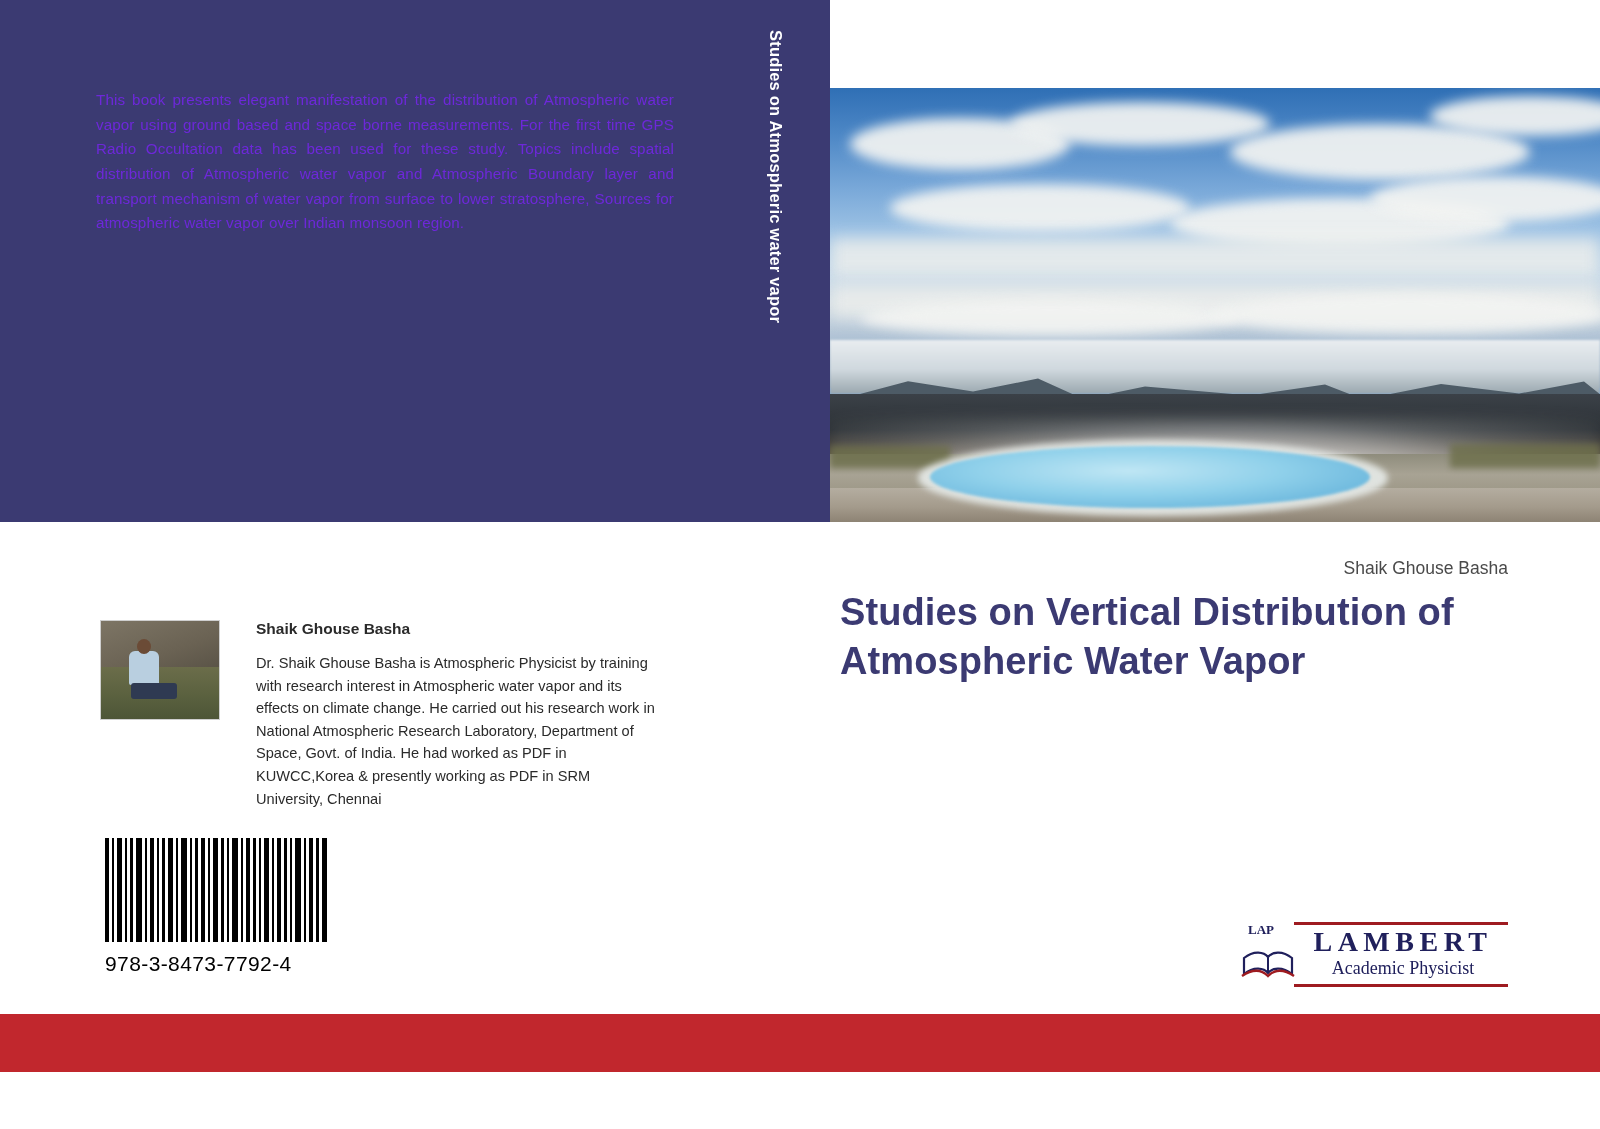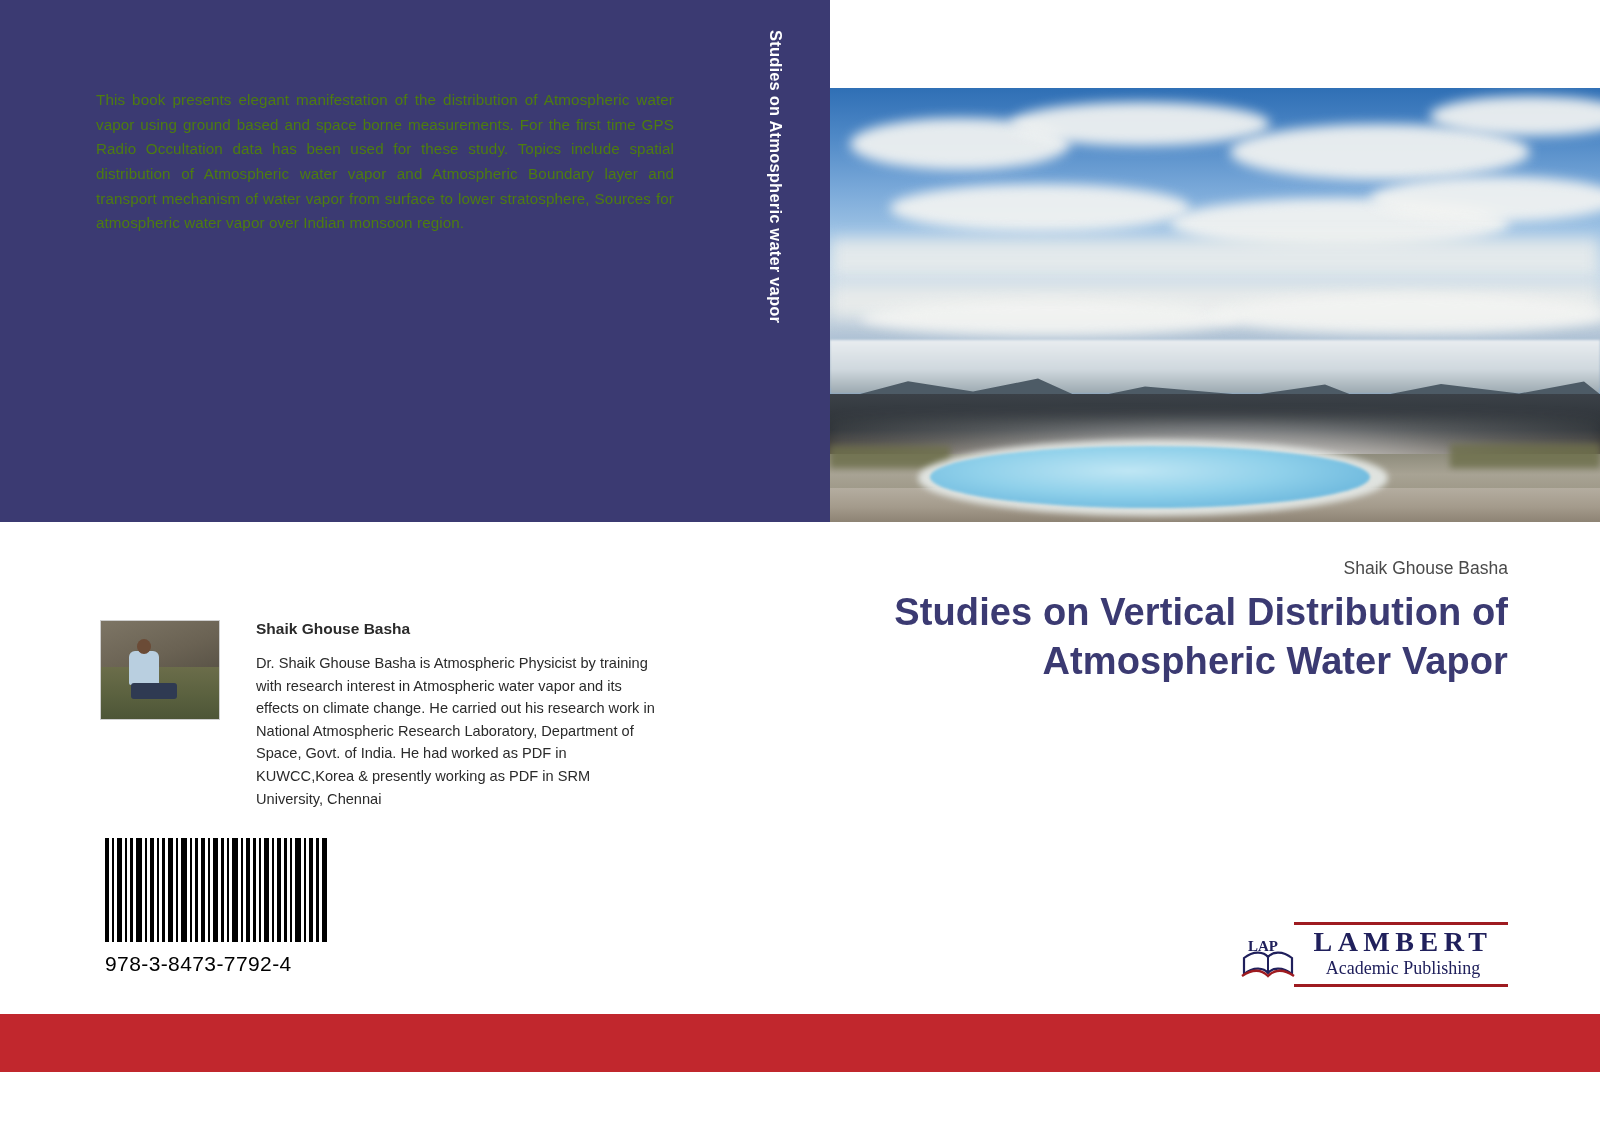--- a/index.html
+++ b/index.html
@@ -46,21 +46,21 @@
     height: 88px;
     background: #ffffff;
   }
 
   
   .blurb {
     position: absolute;
     left: 96px;
     top: 88px;
     width: 578px;
-    color: #4d7c0f;
+    color: #6d28d9;
     font-size: 15.2px;
     line-height: 1.62;
     text-align: justify;
     letter-spacing: 0.1px;
   }
 
   
   .spine-title {
     position: absolute;
     left: 745px;
@@ -218,21 +218,20 @@
     text-align: right;
     color: #4a4a4a;
     font-size: 17.5px;
   }
 
   .front-title {
     position: absolute;
     left: 840px;
     top: 588px;
     width: 668px;
-    text-align: right;
     color: #3b3a72;
     font-size: 38px;
     font-weight: bold;
     line-height: 1.3;
     letter-spacing: 0.1px;
   }
 
   .front-sub {
     position: absolute;
     left: 860px;
@@ -382,23 +381,23 @@
   .logo-book {
     position: absolute;
     left: 0;
     top: 6px;
     width: 56px;
     height: 60px;
   }
   .logo-lap {
     position: absolute;
     left: 8px;
-    top: 20px;
+    top: 4px;
     color: #20205c;
-    font-size: 15px;
+    font-size: 13px;
     font-weight: bold;
     font-family: "Liberation Serif", serif;
   }
 
   
   .red-band {
     position: absolute;
     left: 0;
     top: 1014px;
     width: 1600px;
@@ -517,19 +516,19 @@
     <div class="logo-rule-bottom"></div>
     <div class="logo-book">
       <svg width="56" height="60" viewBox="0 0 56 60">
         <path d="M4 34 C14 26, 24 28, 28 33 C32 28, 42 26, 52 34 L52 50 C42 42, 32 44, 28 49 C24 44, 14 42, 4 50 Z" fill="#ffffff" stroke="#20205c" stroke-width="2.2"></path>
         <path d="M28 33 L28 49" stroke="#20205c" stroke-width="2"></path>
         <path d="M2 52 C14 44, 22 46, 28 52 C34 46, 42 44, 54 52" stroke="#9e1b20" stroke-width="2.4" fill="none"></path>
       </svg>
     </div>
     <div class="logo-lap">LAP</div>
     <div class="logo-lambert">LAMBERT</div>
-    <div class="logo-acad">Academic Publishing</div>
+    <div class="logo-acad">Academic Physicist</div>
   </div>
 
   <div class="red-band"></div>
   <div class="bottom-white"></div>
 
 </div>
 
 </body></html>

